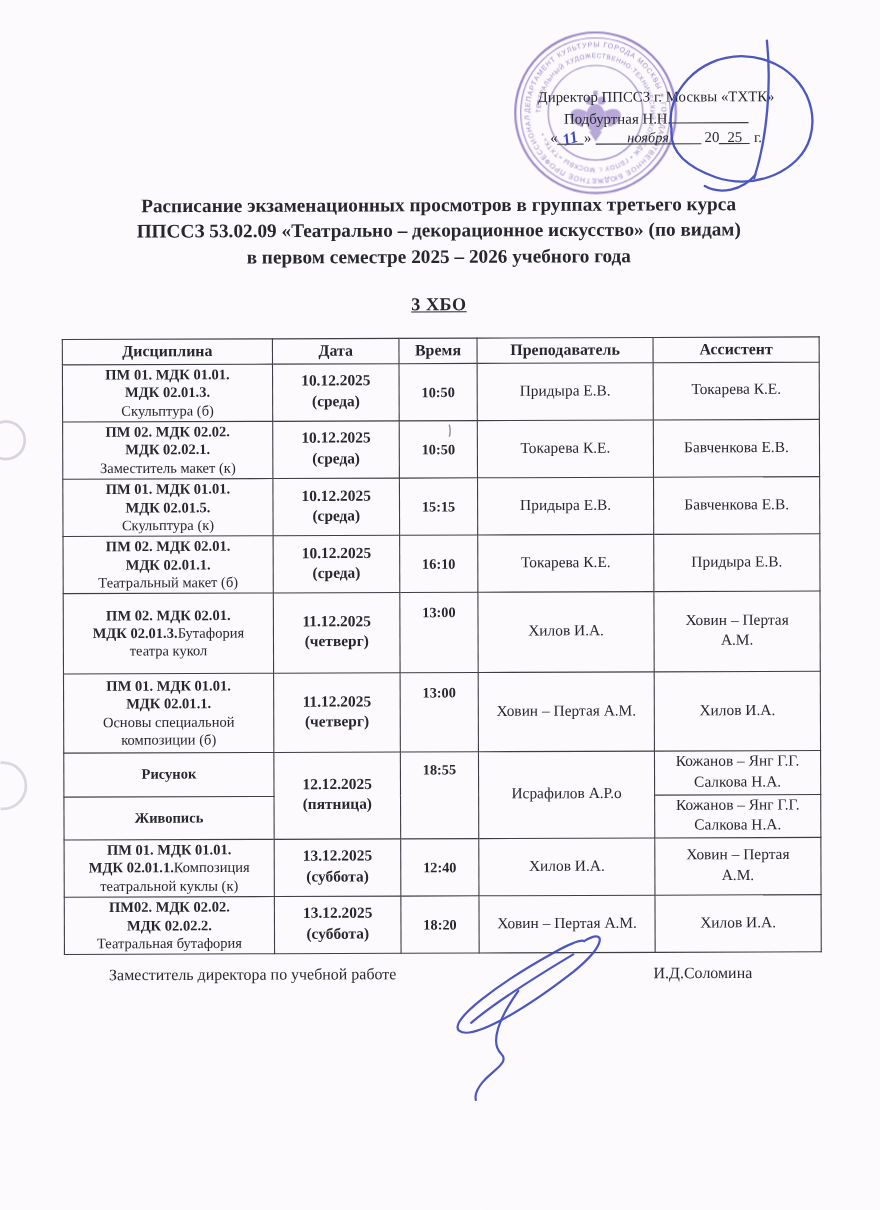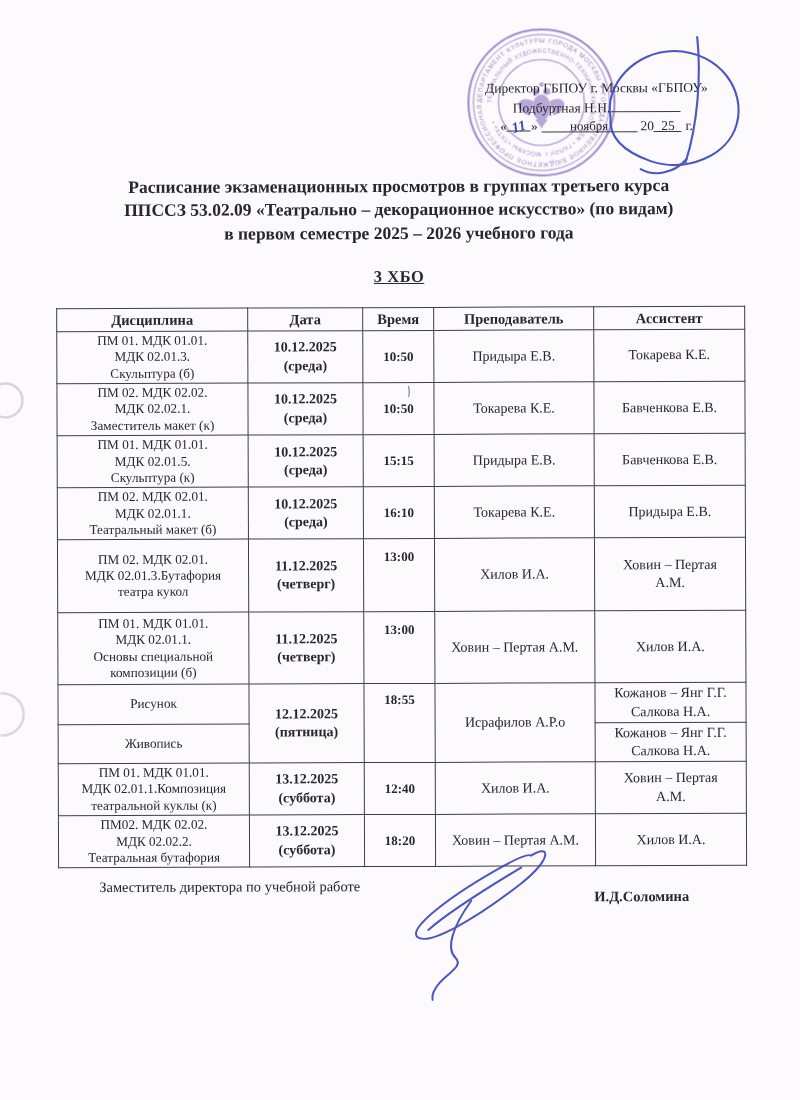--- a/index.html
+++ b/index.html
@@ -6,46 +6,46 @@
   .page{position:relative;width:800px;height:1100px;background:#fcfafc;
         font-family:"Liberation Serif",serif;color:#272730;transform:rotate(-0.2deg);}
   svg.under{position:absolute;left:0;top:0;z-index:1;pointer-events:none;}
   svg.ink{position:absolute;left:0;top:0;z-index:3;pointer-events:none;}
 
   .approval{position:absolute;top:80px;left:432px;width:332px;text-align:center;
             font-size:13.5px;line-height:1.3;z-index:2;}
   .blank{display:inline-block;border-bottom:1.2px solid #3a3a42;height:14px;
          text-align:center;vertical-align:baseline;}
   .w26{width:24px}.w96{width:96px}.w30{width:28px}.w70{width:70px}
-  .month{font-size:13px;}
+  .month{font-style:italic;font-size:13px;}
   .hand{display:inline-block;color:#3c49bd;transform:rotate(-16deg) translateY(1px);
         font-weight:bold;font-style:italic;font-size:15px;}
 
   .title{position:absolute;top:175px;left:0;width:100%;text-align:center;
          font-weight:bold;font-size:17.5px;line-height:1.34;z-index:2;}
   .group{position:absolute;top:267px;left:0;width:100%;text-align:center;
          font-weight:bold;font-size:16.5px;z-index:2;}
   .group span{text-decoration:underline;letter-spacing:.5px;}
 
   table{position:absolute;left:57px;top:307px;width:688px;border-collapse:collapse;
         z-index:2;table-layout:fixed;}
   th,td{border:1.5px solid #3e3e46;text-align:center;vertical-align:middle;padding:1px 3px;}
   th{font-size:14.5px;font-weight:bold;}
   .hhdr{height:23px}.h50{height:50px}.h48{height:48px}.h47{height:47px}
   .h73{height:73px}.h72{height:72px}.h38{height:38px}.h37{height:37px}
   .dl{font-size:13.2px;line-height:1.24;}
-  .dl .b{font-weight:normal;}
+  .dl .b{font-weight:bold;}
   .datec{font-weight:bold;font-size:14px;line-height:1.3;}
   .timec{font-weight:bold;font-size:13px;}
   .namec{font-size:14px;}
   .asst div{font-size:14px;line-height:1.3;}
 
   .footer{position:absolute;top:878px;left:0;width:100%;font-size:14.5px;z-index:2;}
   .fpos{position:absolute;left:98px;top:0;}
-  .fname{position:absolute;left:593px;top:11px;font-weight:bold;}
+  .fname{position:absolute;left:593px;top:0;}
 </style>
 </head>
 <body>
 
 <div class="page">
 
   <svg class="under" width="800" height="1100" viewBox="0 0 800 1100">
     <defs>
       <path id="ringO" d="M 543,103 m -60,0 a 60,60 0 1,1 120,0 a 60,60 0 1,1 -120,0"></path>
       <path id="ringI" d="M 543,103 m -50,0 a 50,50 0 1,1 100,0 a 50,50 0 1,1 -100,0"></path>
@@ -71,21 +71,21 @@
         <circle cx="5.5" cy="-13" r="3.6"></circle>
         <rect x="-2" y="-22" width="4" height="4"></rect>
         <path d="M -6,15 L 0,24 L 6,15 Z"></path>
       </g>
     </g>
     <circle cx="6" cy="399" r="17" fill="none" stroke="#cfc6d6" stroke-width="2.5" opacity="0.75"></circle>
     <circle cx="2" cy="713" r="21" fill="none" stroke="#cfc6d6" stroke-width="2.5" opacity="0.7"></circle>
   </svg>
 
   <div class="approval">
-    <div>Директор ГБПОУ г. Москвы «ГБПОУ»</div>
+    <div>Директор ППССЗ г. Москвы «ТХТК»</div>
     <div>
       <span>Подбуртная Н.Н.</span><span class="blank w70"></span>
     </div>
     <div>
       <span>«</span><span class="blank w26"><span class="hand">11</span></span><span>»</span>
       <span class="blank w96"><span class="month">ноября</span></span>
       <span>20</span><span class="blank w30"><span>25</span></span>
       <span>г.</span>
     </div>
   </div>

